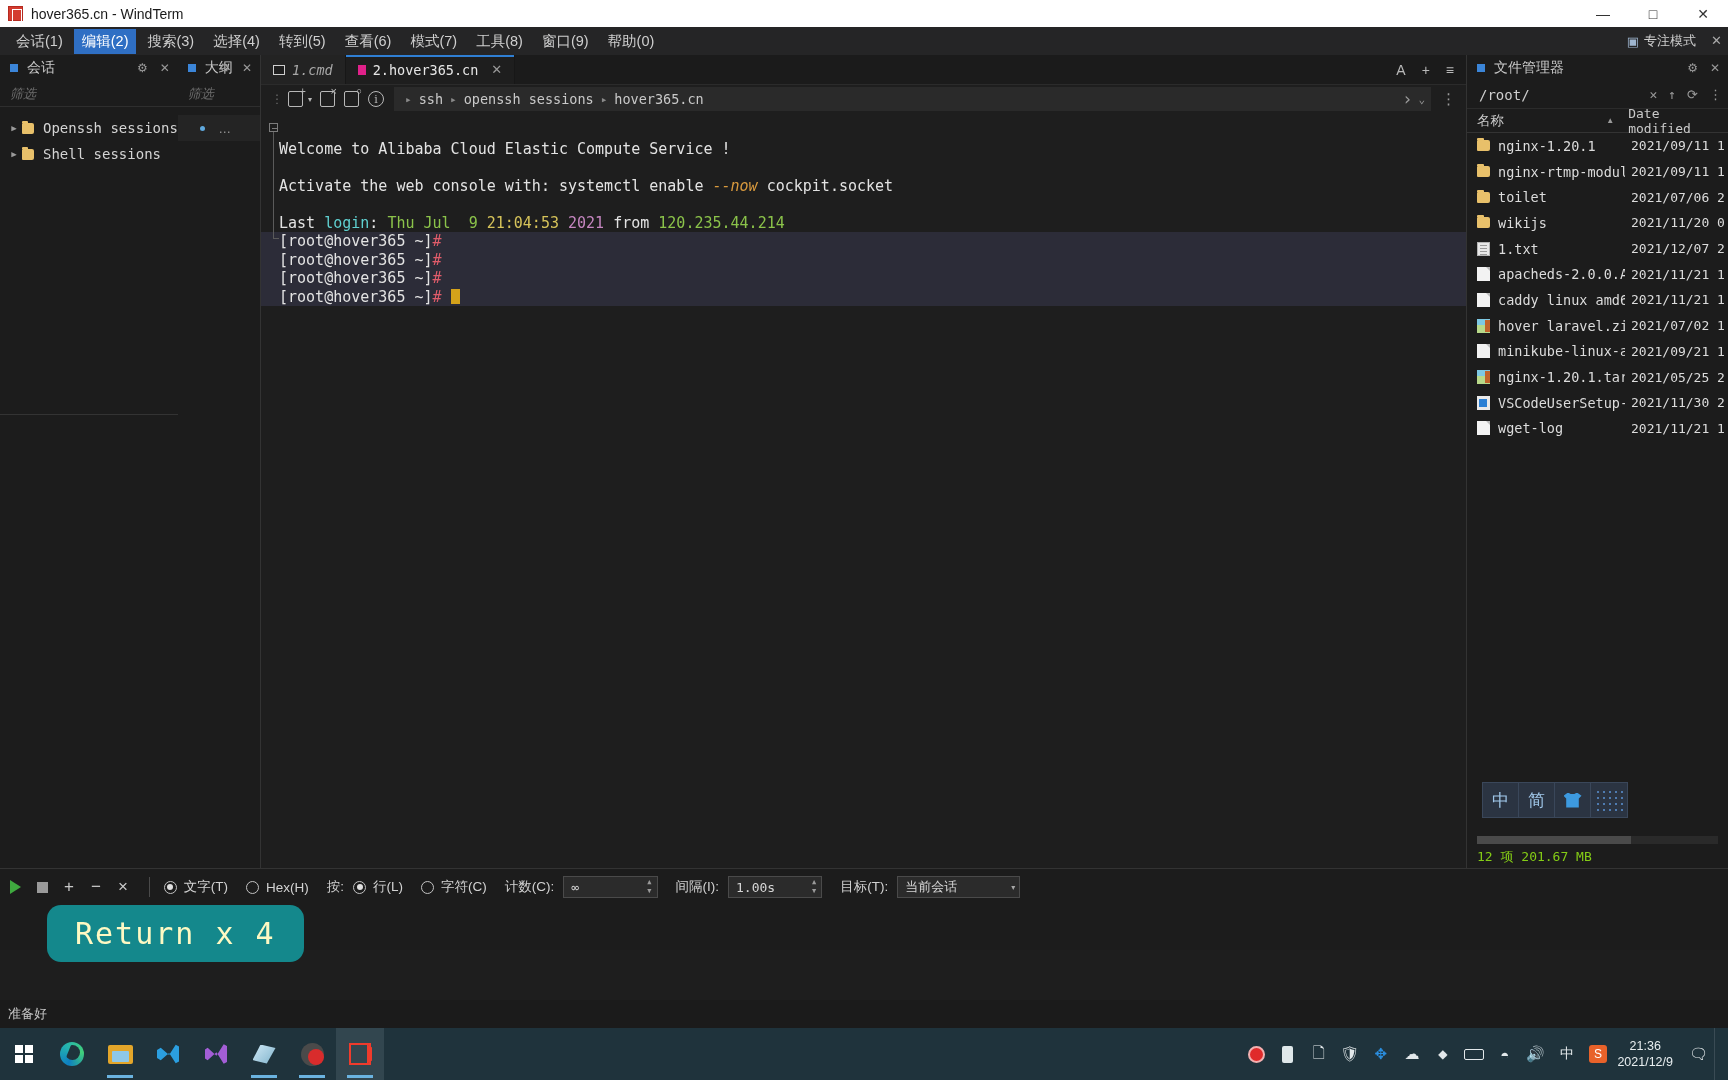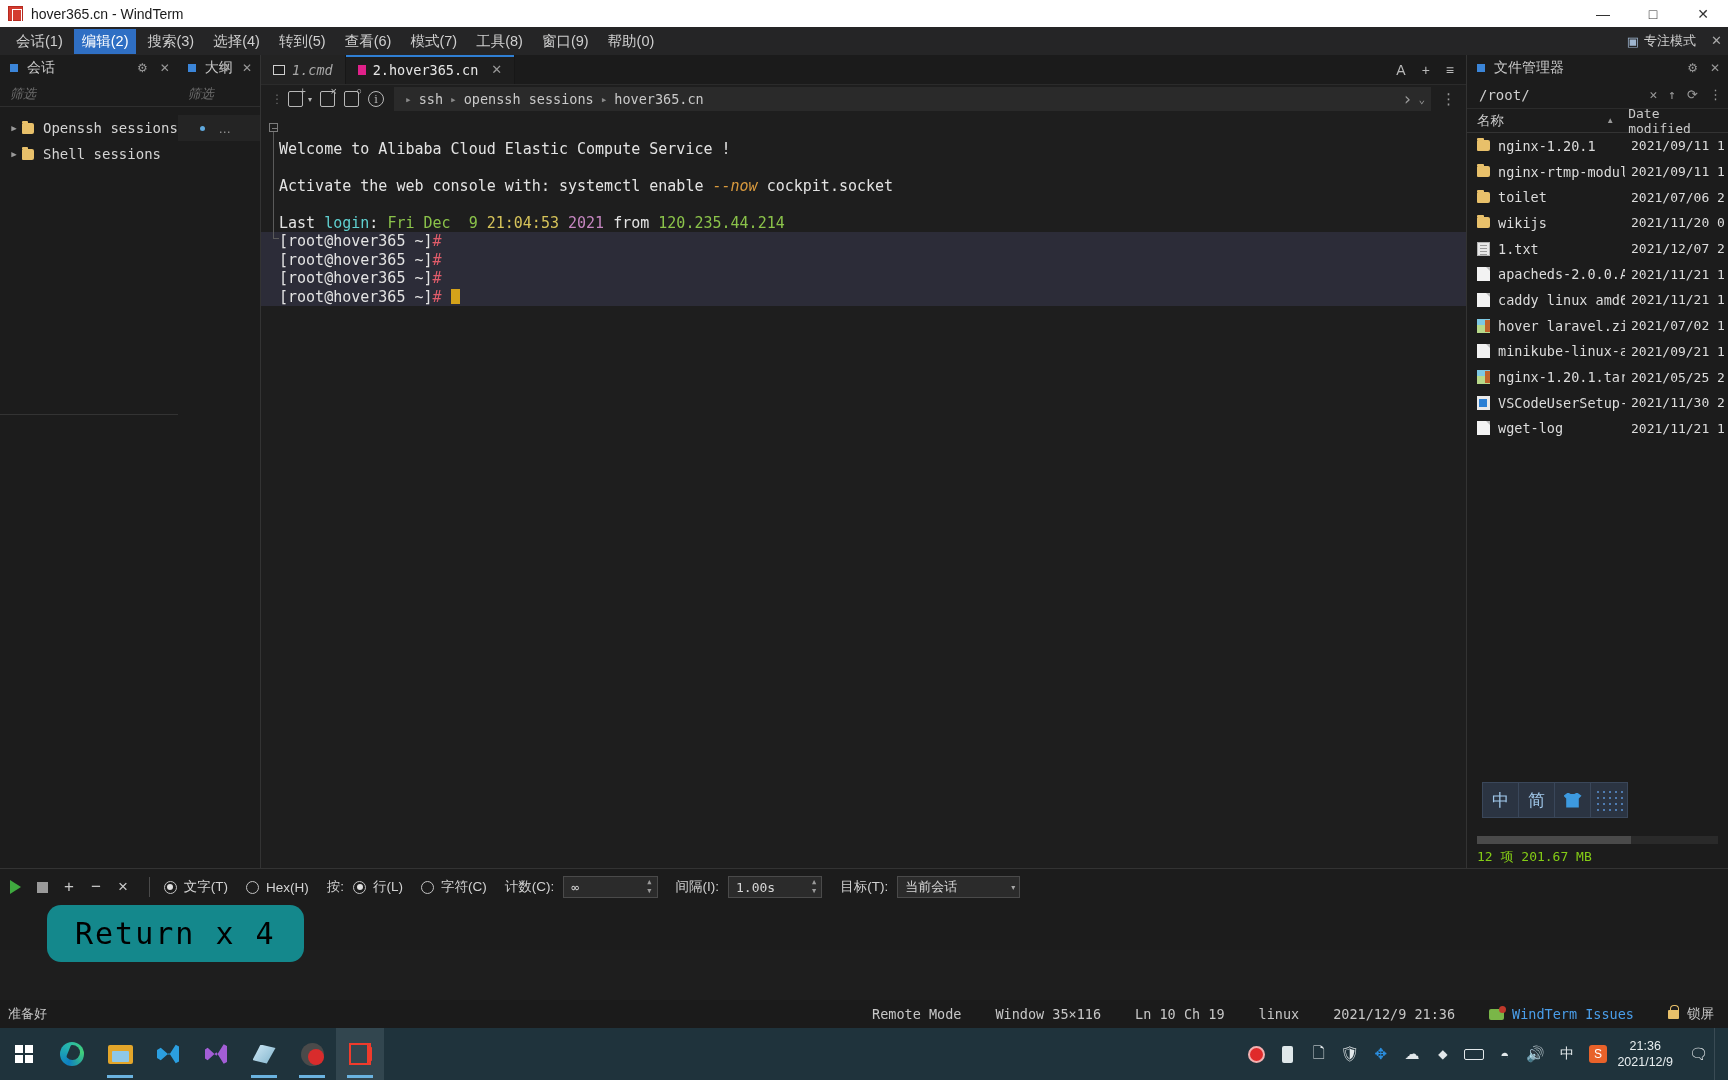--- a/index.html
+++ b/index.html
@@ -285,21 +285,21 @@
     height:22px; width:123px; background:#2b2b2b; border:1px solid #4a4a4a;
     display:flex; align-items:center; padding:0 4px 0 7px; color:#d6d6d6;
     font-size:13px;
   }
   .combo .cv{flex:1;}
   .combo .ca{ color:#a8a8a8; font-size:8px; }
 
   
   #keyoverlay{
     position:absolute; left:47px; bottom:118px;
-    background:#14888c; color:#000000; border-radius:14px;
+    background:#14888c; color:#fef9c3; border-radius:14px;
     padding:11px 28px; font-family:"DejaVu Sans Mono", monospace;
     font-size:30px; letter-spacing:2px; z-index:50;
   }
 
   
   #statusbar{
     position:absolute; left:0; right:0; bottom:52px; height:28px;
     background:#1b1b1b; display:flex; align-items:center;
     font-family:"DejaVu Sans Mono", monospace; font-size:13.5px; color:#c6c6c6;
   }
@@ -484,21 +484,21 @@
         <div class="fold-box"></div>
         <div class="fold-line" style="height:106px"></div>
         <div style="width:6px;height:1px;background:#5a5a5a;margin-left:4px"></div>
       </div>
 
       <div class="tline">&nbsp;</div>
       <div class="tline">Welcome to Alibaba Cloud Elastic Compute Service !</div>
       <div class="tline">&nbsp;</div>
       <div class="tline"><span>Activate the web console with: systemctl enable </span><span class="c-orn">--now</span><span> cockpit.socket</span></div>
       <div class="tline">&nbsp;</div>
-      <div class="tline"><span>Last </span><span class="c-cya">login</span><span>: </span><span class="c-grn">Fri Dec  9 </span><span class="c-yel">21:04:53 </span><span class="c-mag">2021</span><span> from </span><span class="c-grn">120.235.44.214</span></div>
+      <div class="tline"><span>Last </span><span class="c-cya">login</span><span>: </span><span class="c-grn">Thu Jul  9 </span><span class="c-yel">21:04:53 </span><span class="c-mag">2021</span><span> from </span><span class="c-grn">120.235.44.214</span></div>
       <div class="tline hl"><span>[root@hover365 ~]</span><span class="c-red">#</span></div>
       <div class="tline hl"><span>[root@hover365 ~]</span><span class="c-red">#</span></div>
       <div class="tline hl"><span>[root@hover365 ~]</span><span class="c-red">#</span></div>
       <div class="tline hl"><span>[root@hover365 ~]</span><span class="c-red">#</span><span> </span><span class="cursor"></span></div>
     </div>
   </div>
 
   <div id="rightdock">
     <div class="panel-head">
       <span class="sq"></span>
@@ -680,35 +680,20 @@
       <span class="cv">当前会话</span>
       <span class="ca">▾</span>
     </span>
   </div>
 </div>
 
 <div id="keyoverlay">Return x 4</div>
 
 <div id="statusbar">
   <div class="left">准备好</div>
-  <div class="grp">
-    <span>Remote Mode</span>
-    <span>Window 35×116</span>
-    <span>Ln 10 Ch 19</span>
-    <span>linux</span>
-    <span>2021/12/9 21:36</span>
-    <span class="it">
-      <span class="wt"></span>
-      <span class="issues">WindTerm Issues</span>
-    </span>
-    <span class="it">
-      <span class="lock"></span>
-      <span>锁屏</span>
-    </span>
-  </div>
 </div>
 
 <div id="taskbar">
   <div class="tb-icon">
     <span class="winlogo">
         <i></i>
         <i></i>
         <i></i>
         <i></i>
       </span>

